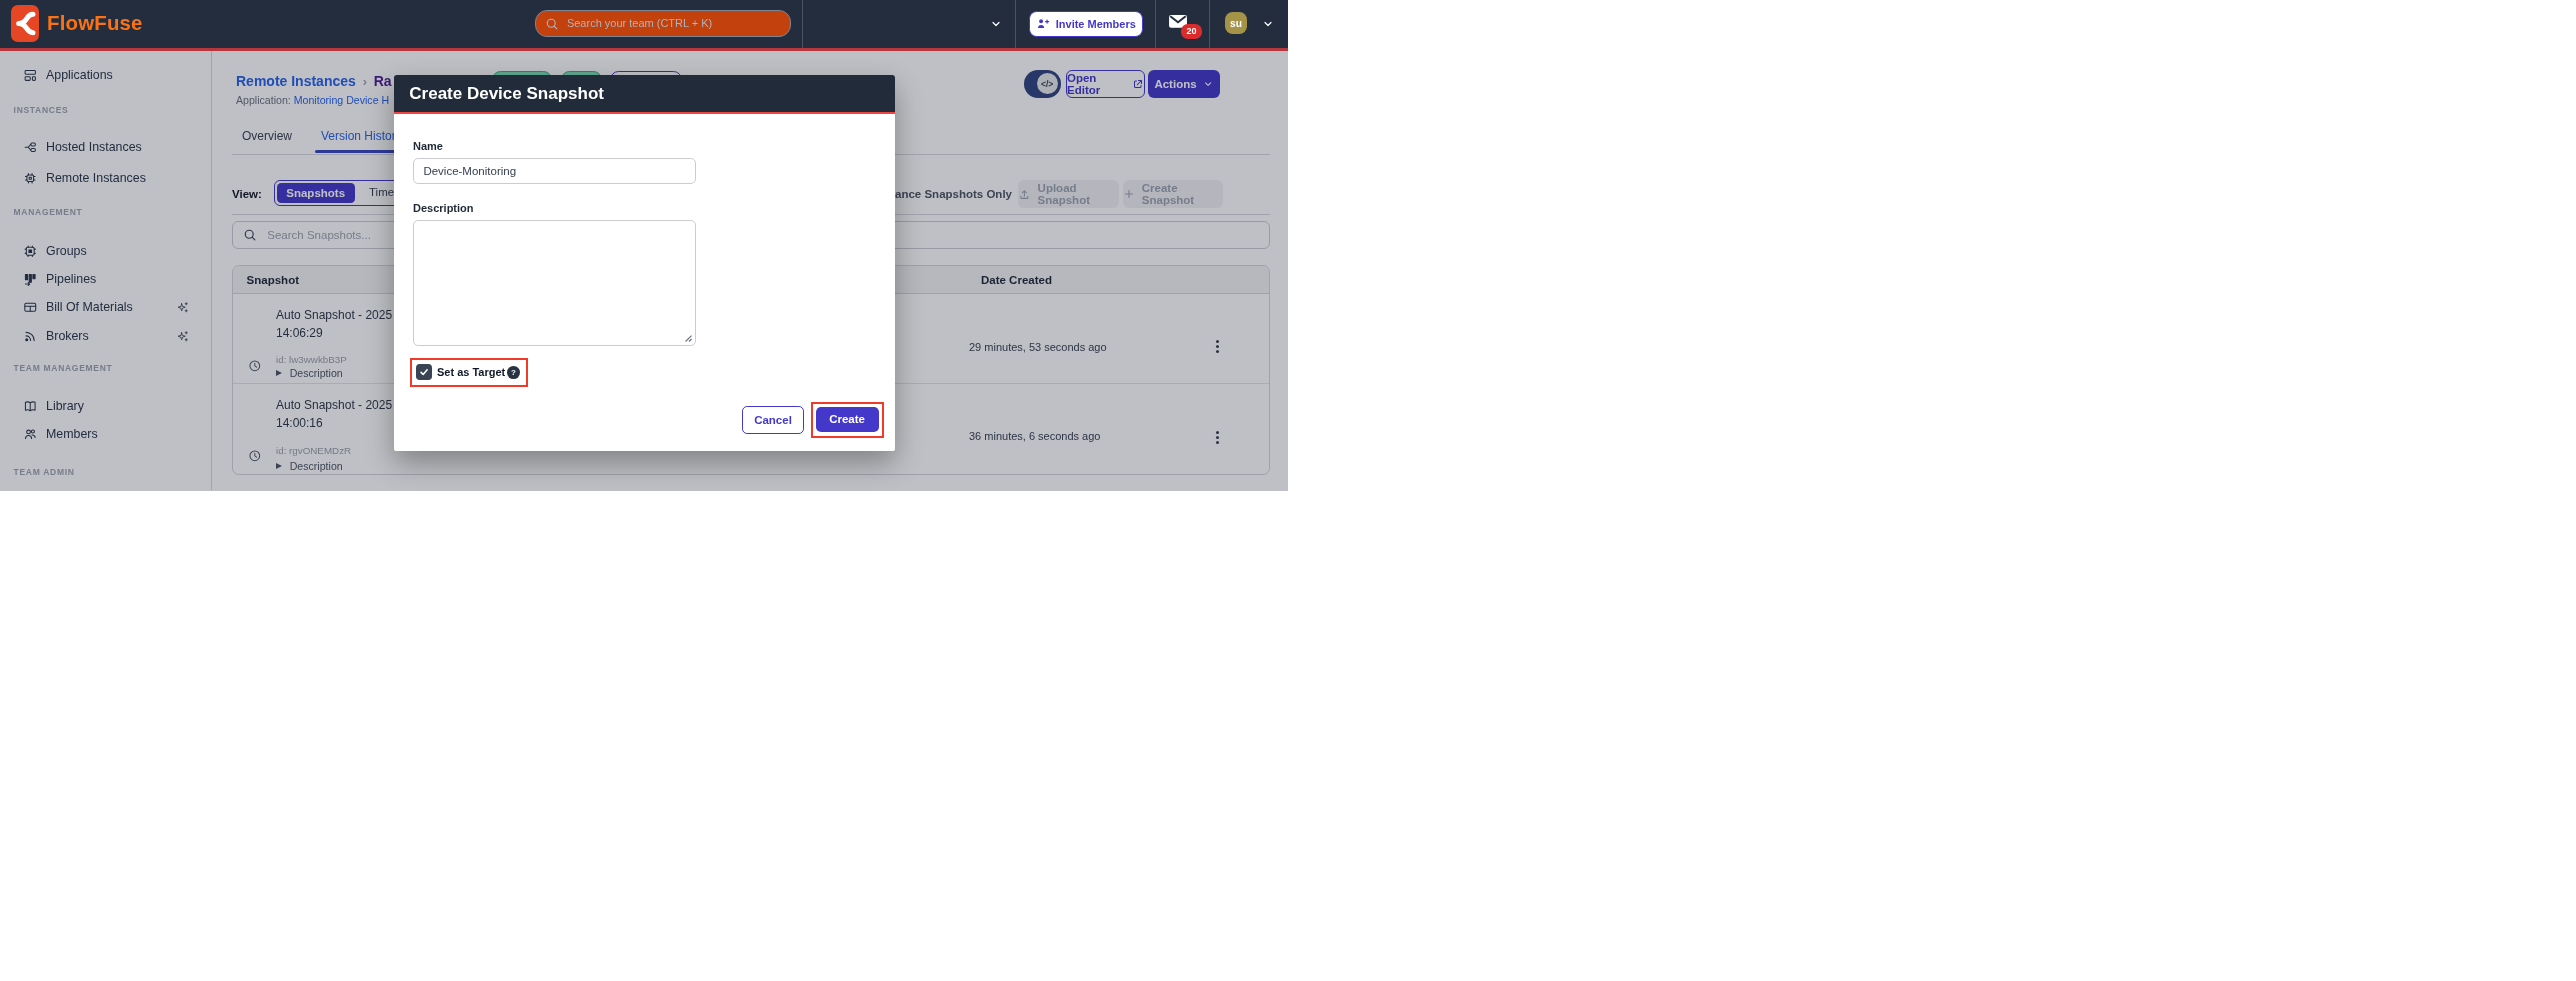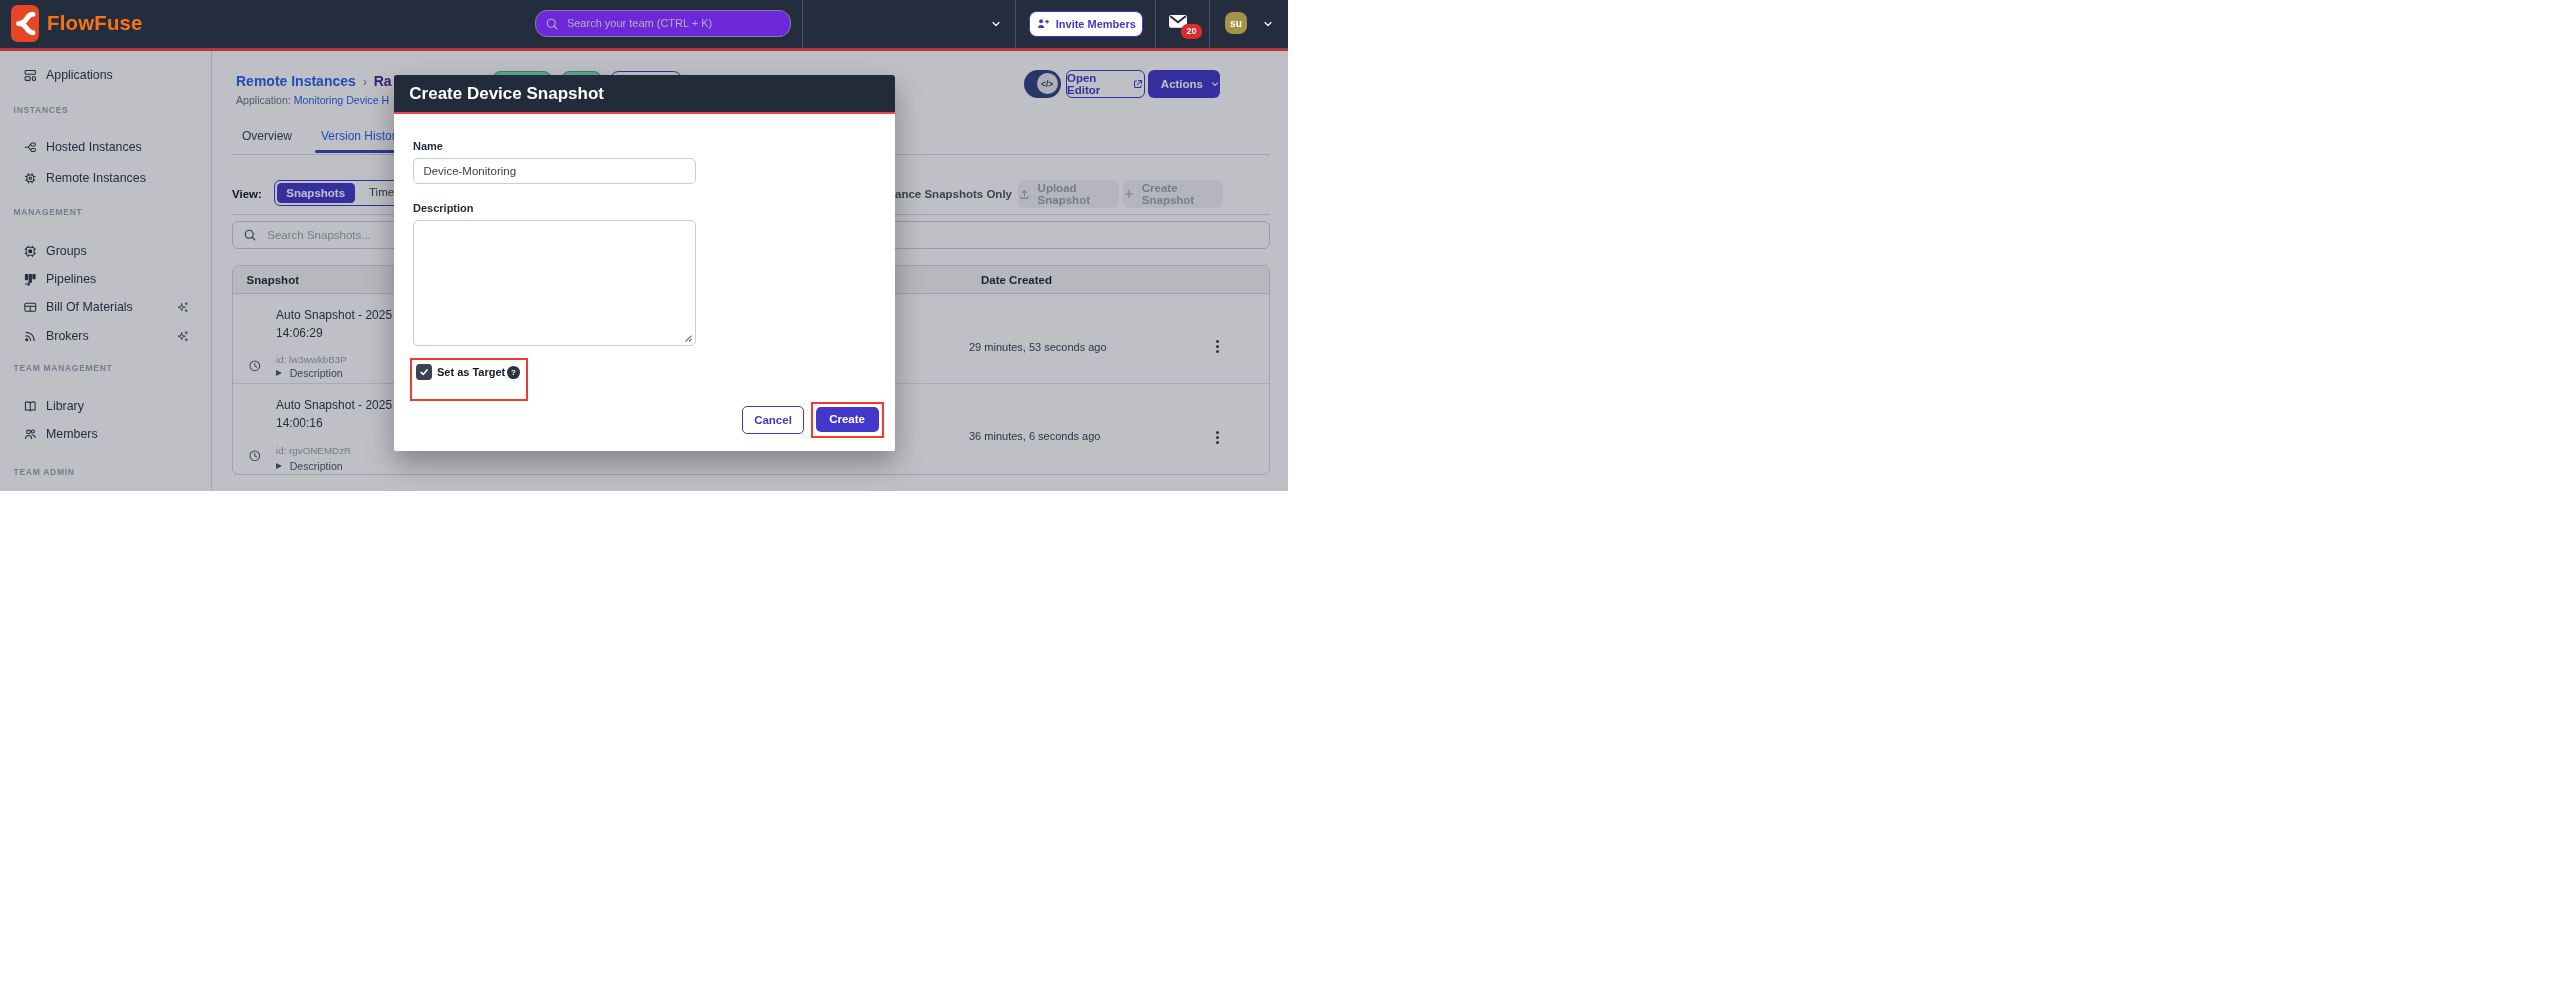--- a/index.html
+++ b/index.html
@@ -5,21 +5,21 @@
   html,body{margin:0;padding:0;background:#fff;}
   body{position:relative;width:1288px;height:491px;overflow:hidden;
        font-family:"Liberation Sans", sans-serif;-webkit-font-smoothing:antialiased;}
   .abs{position:absolute;}
   svg{display:block;}
 
   
   .navbar{position:absolute;left:0;top:0;width:1288px;height:48px;background:#232D3E;z-index:30;}
   .logo-box{position:absolute;left:11px;top:5.1px;width:28px;height:37px;border-radius:6.8px;background:#E64623;}
   .logo-text{position:absolute;left:47px;top:12px;font-size:20.4px;font-weight:bold;color:#f97316;letter-spacing:0.2px;}
-  .nav-search{position:absolute;left:535px;top:10.2px;width:256px;height:26.4px;background:#6d28d9;
+  .nav-search{position:absolute;left:535px;top:10.2px;width:256px;height:26.4px;background:#c2410c;
       border:0.9px solid #7C8594;border-radius:12px;display:flex;align-items:center;gap:6.8px;padding:0 8.5px;box-sizing:border-box;}
   .nav-search input{background:transparent;border:0;outline:0;color:#D6DAE1;font-size:11px;width:100%;
       font-family:"Liberation Sans",sans-serif;}
   .nav-search input::placeholder{color:#AEB4BF;}
   .vdiv{position:absolute;top:0;width:0.9px;height:48px;background:#4A5362;}
   .team-avatar{position:absolute;left:823px;top:12px;width:23px;height:23px;border-radius:6px;background:#EBA8B5;
       background-image:repeating-linear-gradient(45deg,rgba(255,255,255,.75) 0 1.7px,transparent 1.7px 5.1px);overflow:hidden;}
   .team-avatar::after{content:"";position:absolute;left:4.3px;top:4.3px;right:4.3px;bottom:4.3px;background:#F0B3C0;border-radius:1.7px;}
   .team-label{position:absolute;left:854px;top:10.2px;font-size:8px;color:#A3AAB5;letter-spacing:0.3px;}
   .team-name{position:absolute;left:854px;top:21px;font-size:11.5px;color:#F3F4F6;}
@@ -54,21 +54,21 @@
   .pill{position:absolute;top:71px;height:17px;border-radius:8.5px;box-sizing:border-box;}
   .pill-green{background:#7CDFB5;border:1.3px solid #3FAE7E;}
   .pill-outline{background:#fff;border:1.3px solid #4338CA;}
   .code-toggle{position:absolute;left:1024px;top:70px;width:37px;height:28px;border-radius:14.5px;background:#2E4480;cursor:pointer;}
   .code-circle{position:absolute;right:3.4px;top:3.4px;width:21px;height:21px;border-radius:50%;background:#E8EAED;
       display:flex;align-items:center;justify-content:center;font-size:8.5px;font-weight:bold;color:#374151;}
   .open-editor{position:absolute;left:1066px;top:70px;width:79px;height:28px;background:#fff;border:1.3px solid #4338CA;
       border-radius:6px;display:flex;align-items:center;justify-content:center;gap:6px;box-sizing:border-box;cursor:pointer;}
   .open-editor span{font-size:11.5px;font-weight:bold;color:#4338CA;}
   .actions-btn{position:absolute;left:1148px;top:70px;width:72px;height:28px;background:#4338CA;border-radius:6px;
-      display:flex;align-items:center;justify-content:flex-end;gap:6.8px;cursor:pointer;}
+      display:flex;align-items:center;justify-content:center;gap:6.8px;cursor:pointer;}
   .actions-btn span{font-size:11.5px;font-weight:bold;color:#fff;}
   .tab{position:absolute;top:129px;font-size:12px;cursor:pointer;}
   .tab-underline{position:absolute;left:315px;top:150px;width:117px;height:3px;background:#3847BE;border-radius:1.7px;}
   .hdiv{position:absolute;left:232px;width:1038px;height:0.9px;background:#D6D9DE;}
   .view-label{position:absolute;left:232px;top:188px;font-size:11.5px;font-weight:bold;color:#111827;}
   .toggle-group{position:absolute;left:274px;top:180px;width:203px;height:26.4px;border:1.3px solid #4338CA;border-radius:6px;
       background:#fff;box-sizing:border-box;}
   .toggle-active{position:absolute;left:1.7px;top:1.7px;width:78px;height:20.4px;background:#4338CA;border-radius:4.3px;
       color:#fff;font-size:11.5px;font-weight:600;display:flex;align-items:center;justify-content:center;cursor:pointer;}
   .toggle-inactive{position:absolute;left:94px;top:5.1px;font-size:11.5px;color:#374151;cursor:pointer;white-space:nowrap;}
@@ -103,21 +103,21 @@
       box-shadow:0 12px 29px rgba(0,0,0,.32);}
   .modal-head{position:absolute;left:0;top:0;width:100%;height:39px;background:#222B3A;border-bottom:2.6px solid #F04343;
       box-sizing:border-box;display:flex;align-items:center;padding-left:15.3px;border-radius:2.6px 2.6px 0 0;}
   .modal-head span{color:#fff;font-size:17px;font-weight:bold;}
   .f-label{position:absolute;left:19px;font-size:11px;font-weight:bold;color:#1F2937;}
   .name-input{position:absolute;left:19px;top:83px;width:283px;height:26.4px;border:1.3px solid #C9CDD3;border-radius:5.1px;
       box-sizing:border-box;font-size:11.5px;color:#374151;padding:0 9.4px;outline:none;font-family:"Liberation Sans",sans-serif;}
   .desc-area{position:absolute;left:19px;top:145px;width:283px;height:126px;border:1.3px solid #C9CDD3;border-radius:5.1px;
       box-sizing:border-box;}
   .resize-h{position:absolute;right:2.6px;bottom:2.6px;}
-  .target-box{position:absolute;left:16px;top:283px;width:118px;height:43px;border:2.1px solid #F03A2A;box-sizing:border-box;}
+  .target-box{position:absolute;left:16px;top:283px;width:118px;height:29px;border:2.1px solid #F03A2A;box-sizing:border-box;}
   .cb{position:absolute;left:4.3px;top:4.3px;width:15.3px;height:15.3px;background:#3A4354;border-radius:3.8px;
       display:flex;align-items:center;justify-content:center;cursor:pointer;}
   .target-lbl{position:absolute;left:25px;top:6px;font-size:11px;font-weight:bold;color:#111827;white-space:nowrap;}
   .help-dot{position:absolute;left:95px;top:6px;width:12.8px;height:12.8px;border-radius:50%;background:#2A3342;color:#fff;
       font-size:8px;font-weight:bold;display:flex;align-items:center;justify-content:center;cursor:pointer;}
   .cancel-btn{position:absolute;left:348px;top:331px;width:62px;height:28px;background:#fff;border:1.3px solid #4338CA;
       border-radius:5.1px;color:#4338CA;font-size:11.5px;font-weight:bold;display:flex;align-items:center;justify-content:center;
       box-sizing:border-box;cursor:pointer;}
   .create-hl{position:absolute;left:417px;top:327px;width:73px;height:36px;border:2.1px solid #F03A2A;box-sizing:border-box;}
   .create-btn{position:absolute;left:2.6px;top:2.6px;width:63px;height:25.6px;background:#4338CA;border-radius:5.1px;color:#fff;

